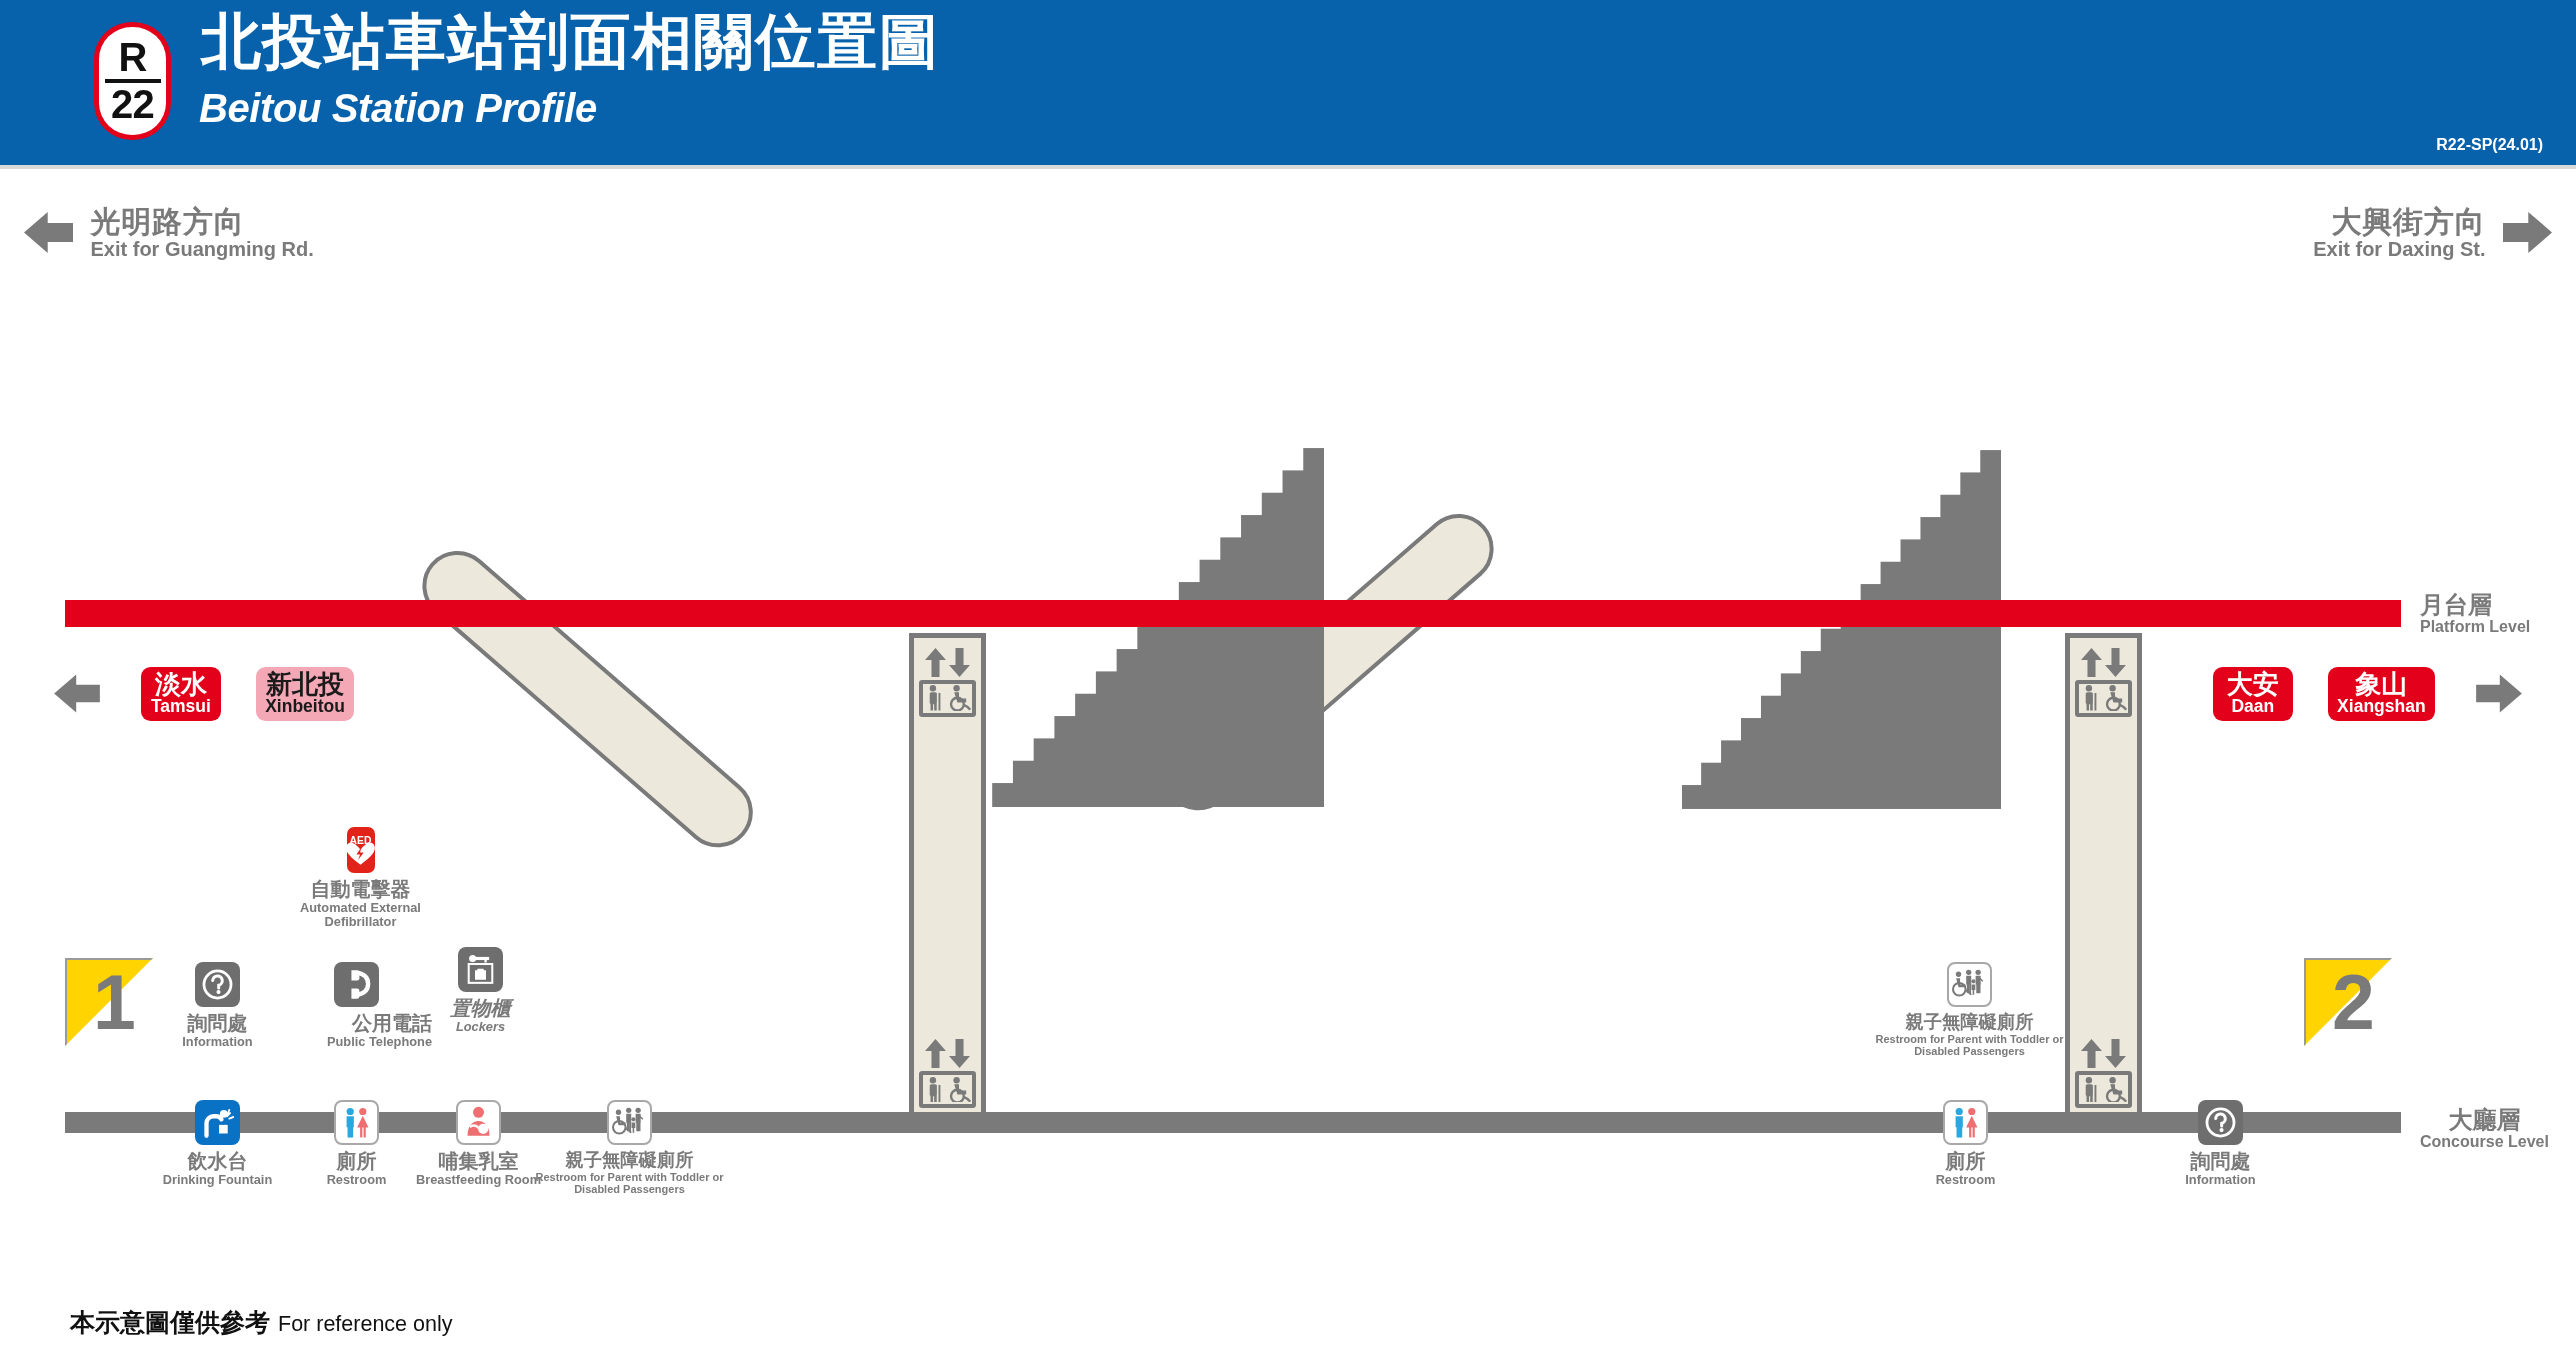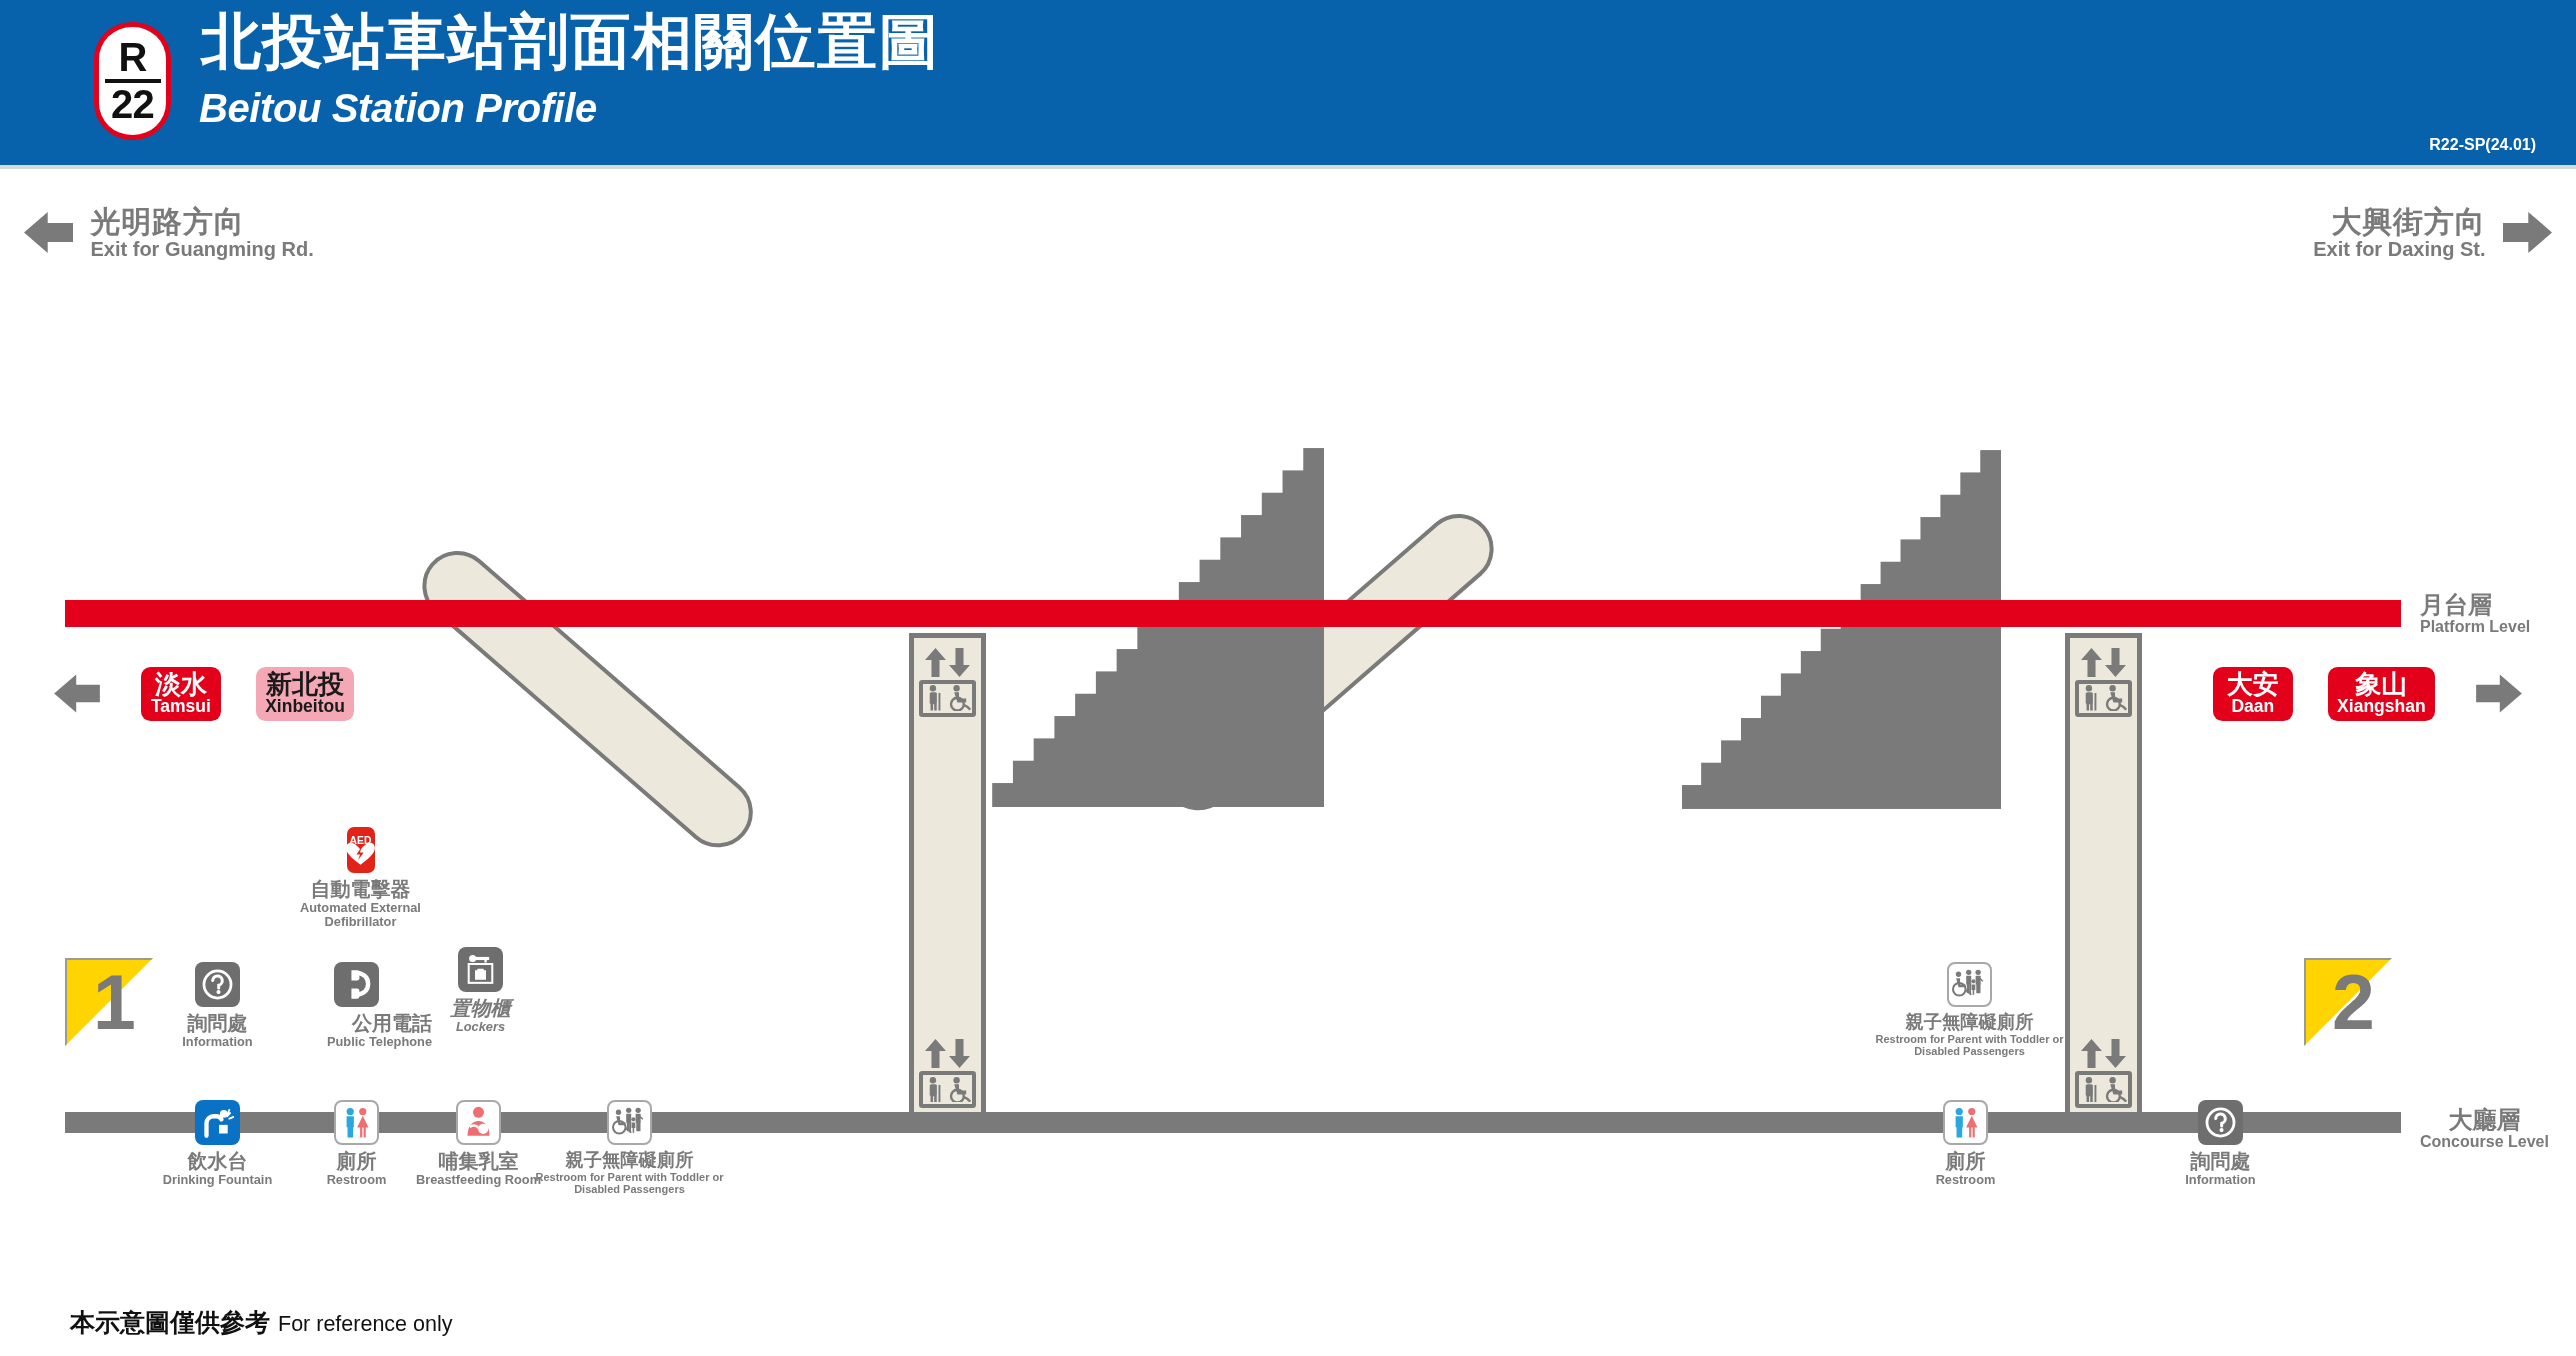--- a/index.html
+++ b/index.html
@@ -48,21 +48,21 @@
     letter-spacing: 1.6px; line-height: 1;
     font-family: "DejaVu Sans", "Liberation Sans", sans-serif;
   }
   #title-en {
     position: absolute; left: 199px; top: 88px;
     color: #ffffff; font-size: 40px; font-weight: bold;
     letter-spacing: -0.4px; line-height: 1;
     font-style: italic;
   }
   #ref-code {
-    position: absolute; right: 40px; top: 136px;
+    position: absolute; right: 33px; top: 136px;
     color: #ffffff; font-size: 16px; font-weight: bold;
   }
 
   
   .exit-dir { position: absolute; color: #7a7a7a; }
   #exit-left { left: 24px; top: 206px; display: flex; align-items: center; }
   #exit-right { right: 24px; top: 206px; display: flex; align-items: center; }
   .dir-arrow { flex: 0 0 auto; }
   .dir-text .zh {
     font-size: 30px; font-weight: bold; line-height: 1.05;

